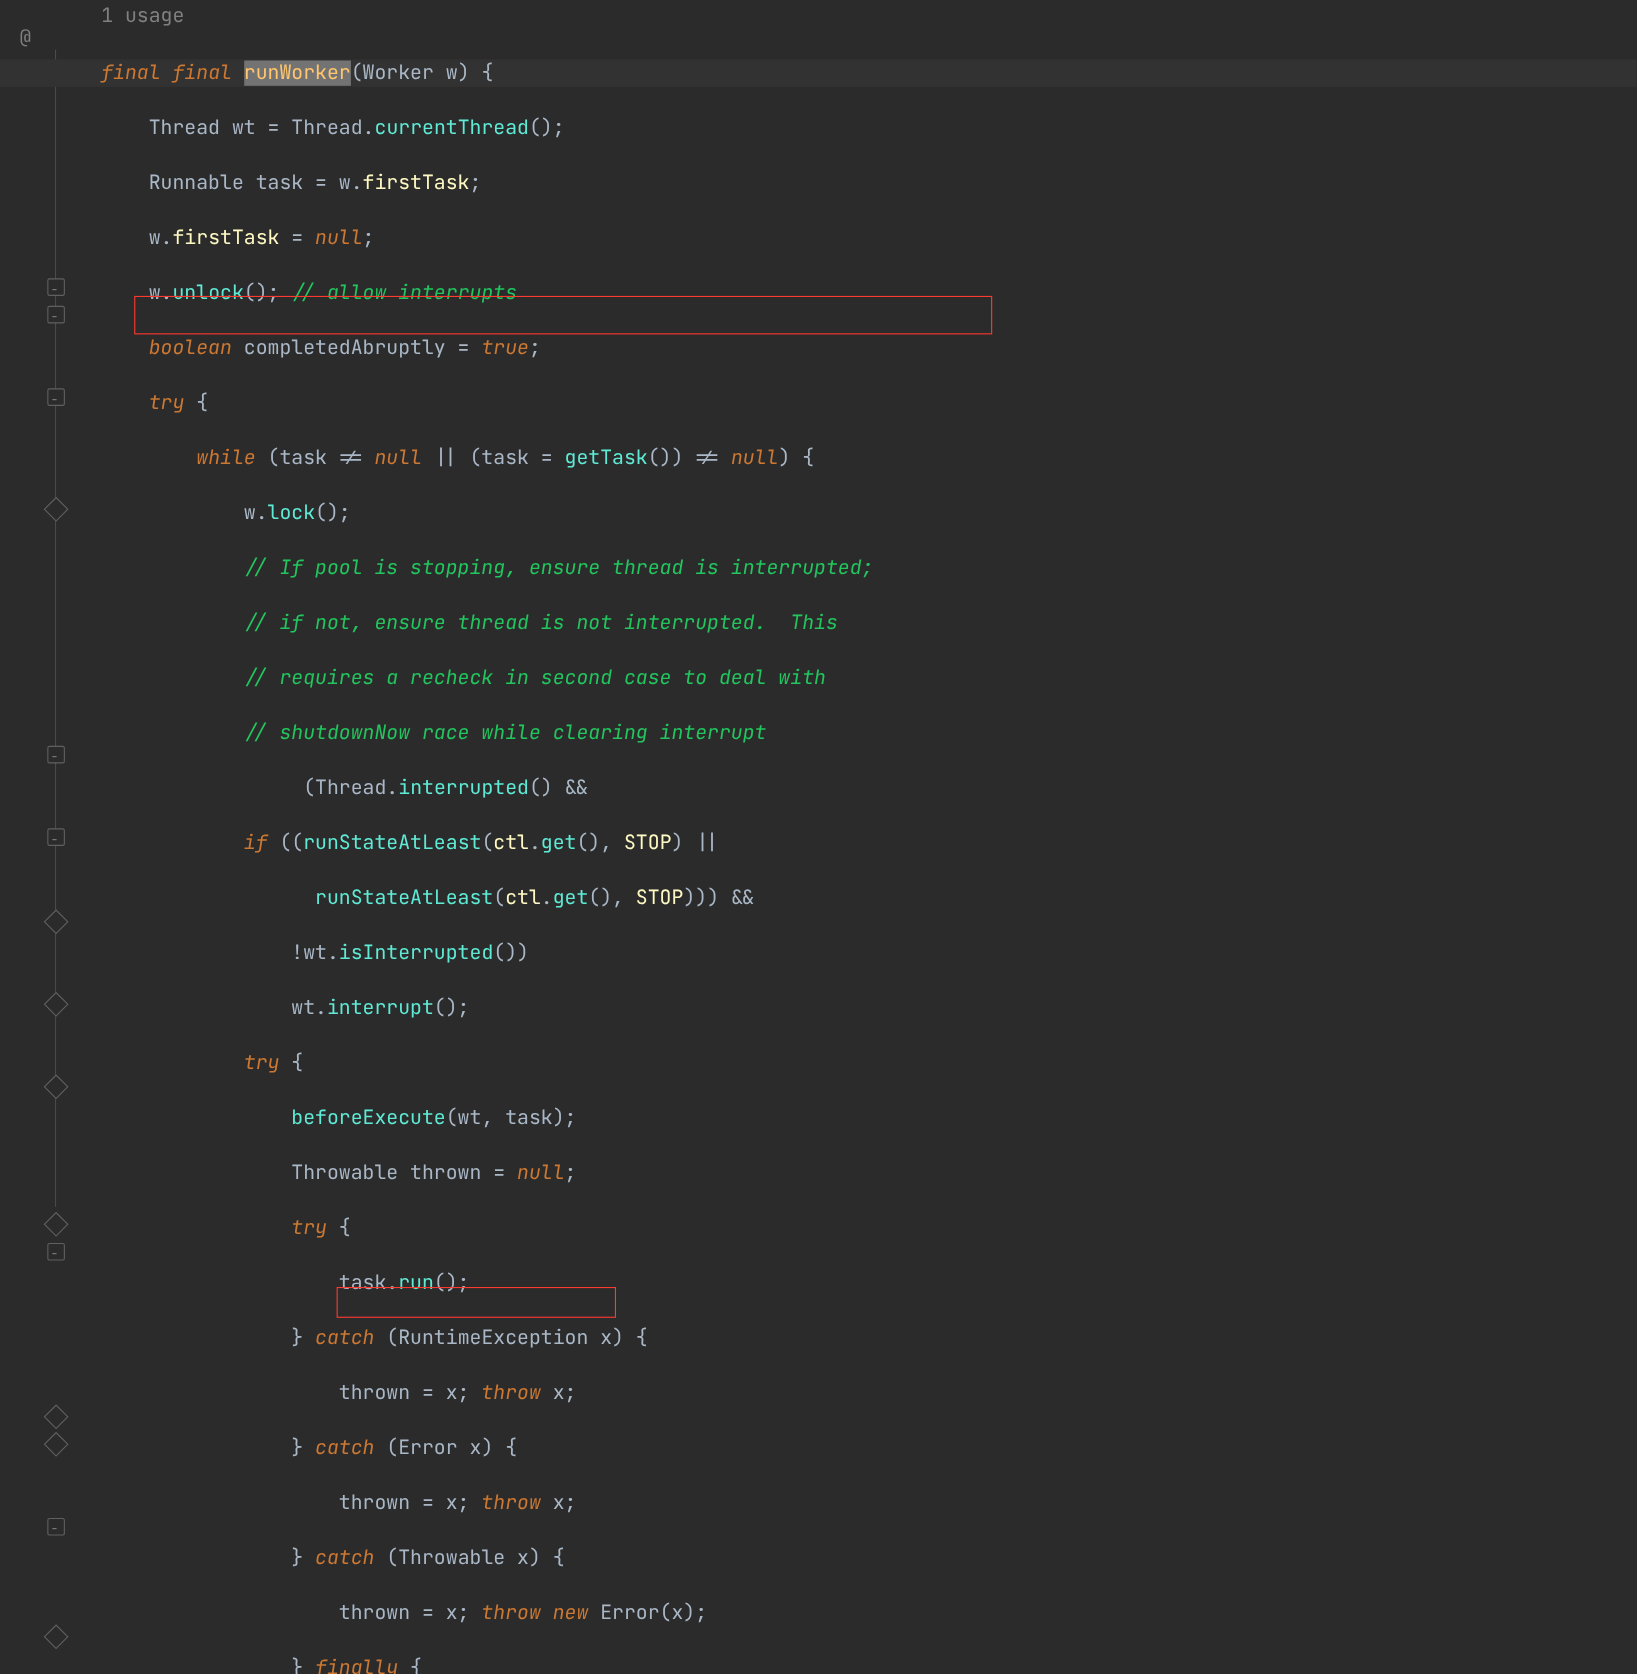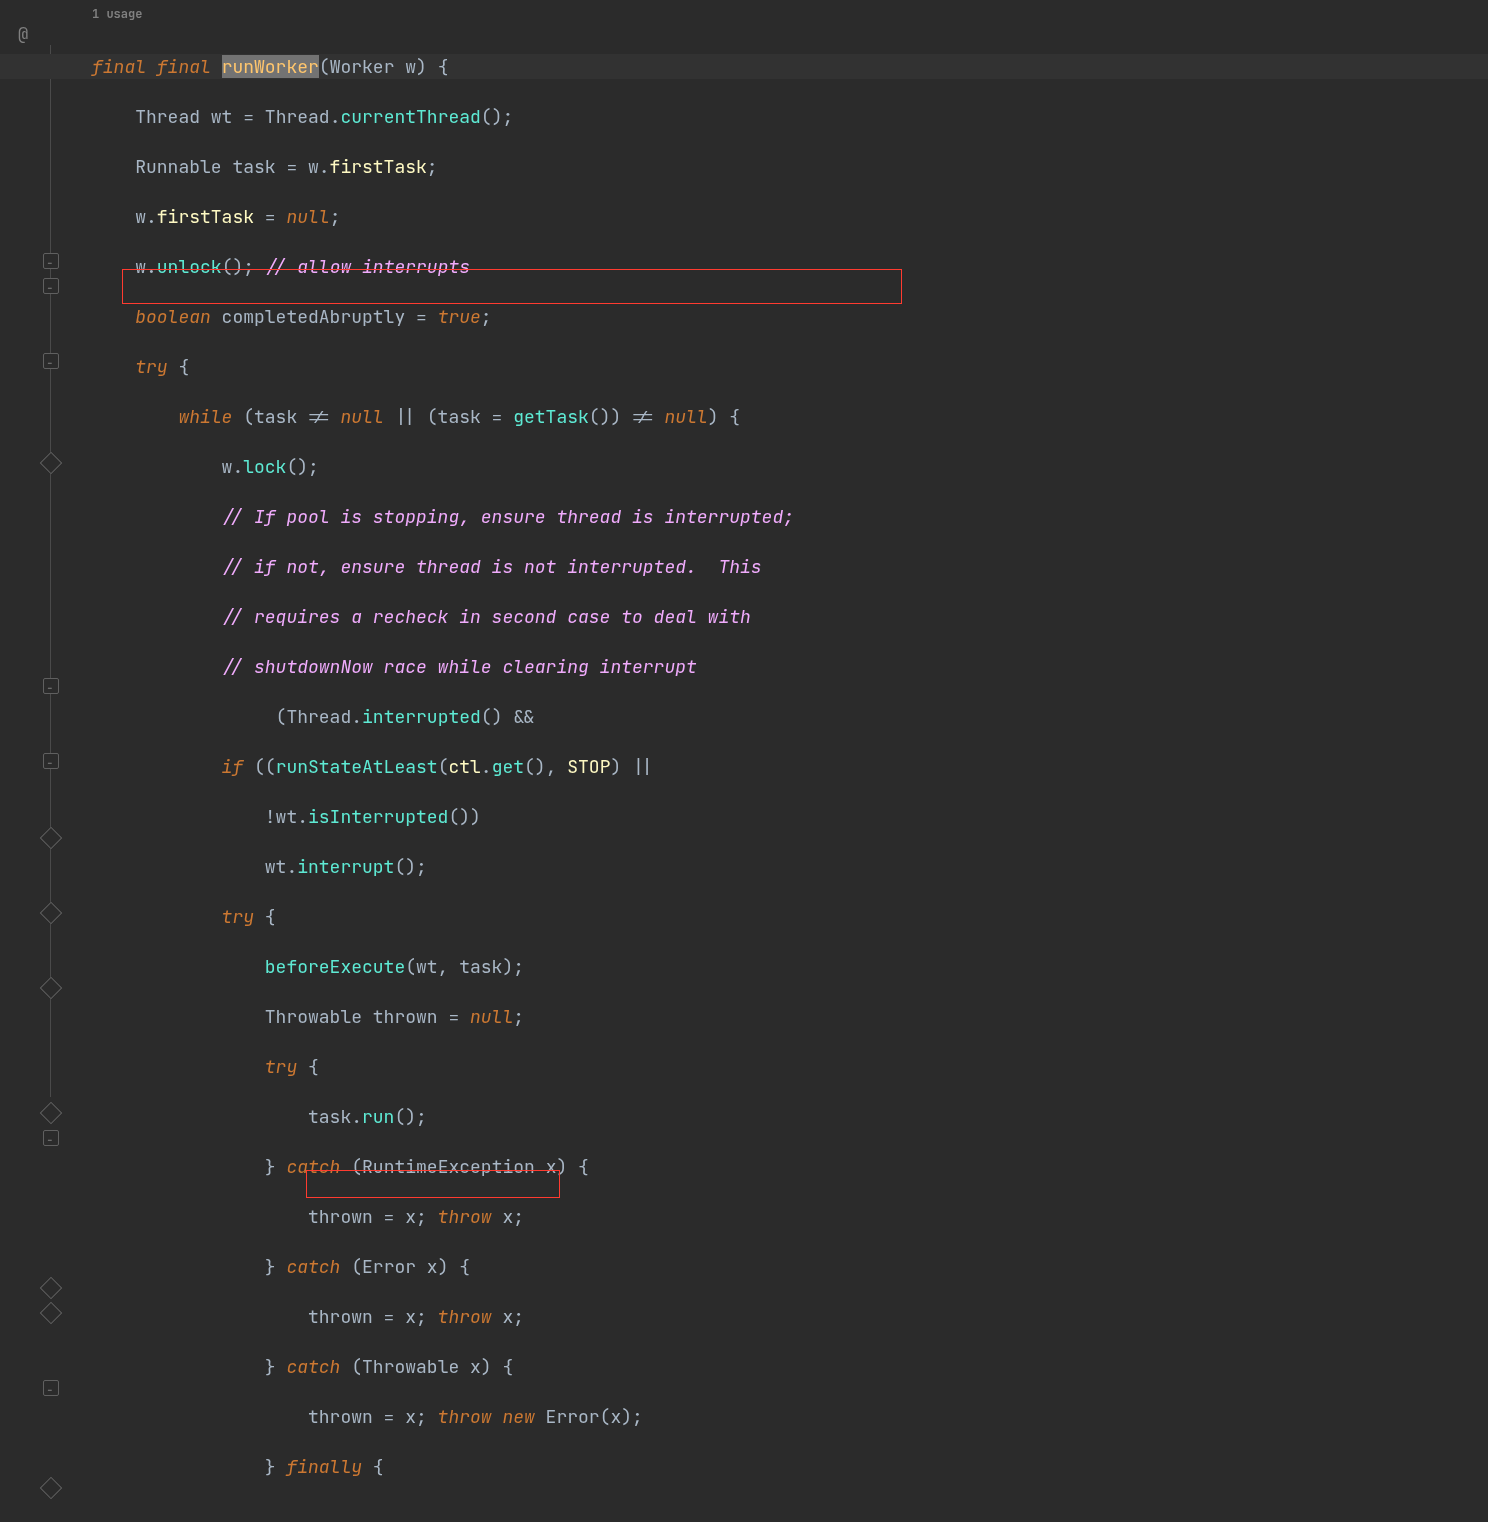--- a/index.html
+++ b/index.html
@@ -13,25 +13,24 @@
     width: 1488px;
     height: 1522px;
     overflow: hidden;
   }
   .editor {
     position: relative;
     padding-top: 0px;
   }
   .usage {
     color: #808080;
-    font-size: 12px;
+    font-size: 18px;
     padding-left: 92px;
     padding-top: 2px;
     padding-bottom: 2px;
-    font-weight: bold;
   }
   .gutter {
     position: absolute;
     left: 0;
     top: 0;
     width: 60px;
     height: 100%;
   }
   .gutter-icon {
     position: absolute;
@@ -81,21 +80,21 @@
     background: #323232;
     margin-left: -92px;
     padding-left: 92px;
     width: calc(100% + 92px);
   }
   .t-kw { color: #cc7832; font-style: italic; margin-top: 16px; }
   .t-type { color: #a9b7c6; margin-top: 41px; }
   .t-method-decl { color: #ffc66d; }
   .t-call { color: #5eead4; margin-top: 28px; }
   .t-field { color: #fef9c3; }
-  .t-comment { color: #f0abfc; font-style: italic; margin-top: 14px; }
+  .t-comment { color: #22c55e; font-style: italic; margin-top: 14px; }
   .t-hl { background: #737373; }
   .red-box {
     position: absolute;
     border: 1.5px solid #ff3b30;
     pointer-events: none;
     z-index: 5;
   }
 </style>
 </head>
 <body>
@@ -137,20 +136,21 @@
 <div class="line">    <span class="t-kw">boolean</span><span> completedAbruptly = </span><span class="t-kw">true</span><span>;</span></div>
 <div class="line">    <span class="t-kw">try</span><span> {</span></div>
 <div class="line">        <span class="t-kw">while</span><span> (task != </span><span class="t-kw">null</span><span> || (task = </span><span class="t-call">getTask</span><span>()) != </span><span class="t-kw">null</span><span>) {</span></div>
 <div class="line">            <span>w.</span><span class="t-call">lock</span><span>();</span></div>
 <div class="line">            <span class="t-comment">// If pool is stopping, ensure thread is interrupted;</span></div>
 <div class="line">            <span class="t-comment">// if not, ensure thread is not interrupted.  This</span></div>
 <div class="line">            <span class="t-comment">// requires a recheck in second case to deal with</span></div>
 <div class="line">            <span class="t-comment">// shutdownNow race while clearing interrupt</span></div>
 <div class="line">                 <span>(</span><span class="t-type">Thread</span><span>.</span><span class="t-call">interrupted</span><span>() &amp;&amp;</span></div>
 <div class="line">            <span class="t-kw">if</span><span> ((</span><span class="t-call">runStateAtLeast</span><span>(</span><span class="t-field">ctl</span><span>.</span><span class="t-call">get</span><span>(), </span><span class="t-field">STOP</span><span>) ||</span></div>
+<div class="line">                  <span class="t-call">runStateAtLeast</span><span>(</span><span class="t-field">ctl</span><span>.</span><span class="t-call">get</span><span>(), </span><span class="t-field">STOP</span><span>))) &amp;&amp;</span></div>
 <div class="line">                <span>!wt.</span><span class="t-call">isInterrupted</span><span>())</span></div>
 <div class="line">                <span>wt.</span><span class="t-call">interrupt</span><span>();</span></div>
 <div class="line">            <span class="t-kw">try</span><span> {</span></div>
 <div class="line">                <span class="t-call">beforeExecute</span><span>(wt, task);</span></div>
 <div class="line">                <span class="t-type">Throwable</span><span> thrown = </span><span class="t-kw">null</span><span>;</span></div>
 <div class="line">                <span class="t-kw">try</span><span> {</span></div>
 <div class="line">                    <span>task.</span><span class="t-call">run</span><span>();</span></div>
 <div class="line">                <span>} </span><span class="t-kw">catch</span><span> (</span><span class="t-type">RuntimeException</span><span> x</span><span>) {</span></div>
 <div class="line">                    <span>thrown = x; </span><span class="t-kw">throw</span><span> x;</span></div>
 <div class="line">                <span>} </span><span class="t-kw">catch</span><span> (</span><span class="t-type">Error</span><span> x</span><span>) {</span></div>

